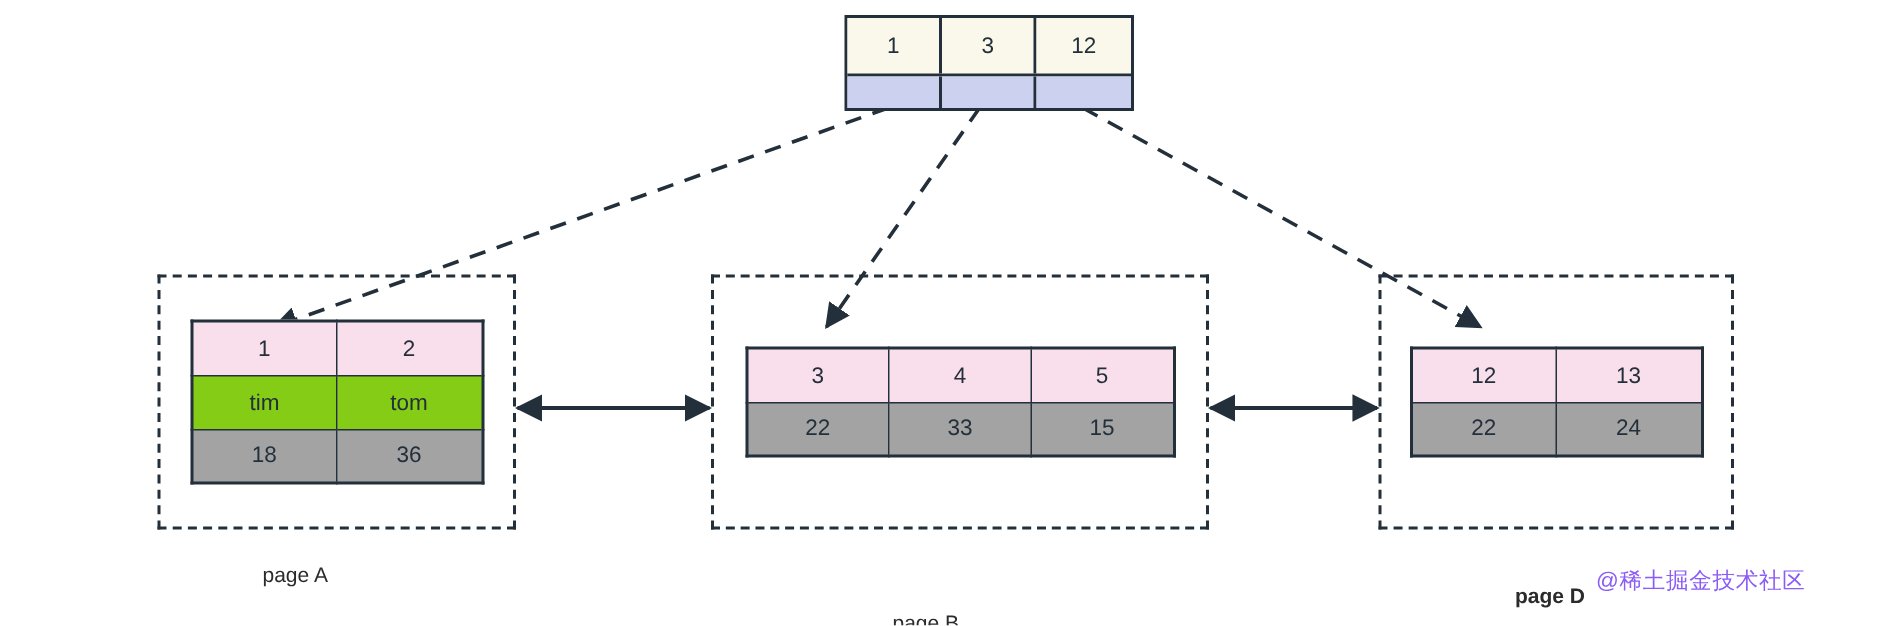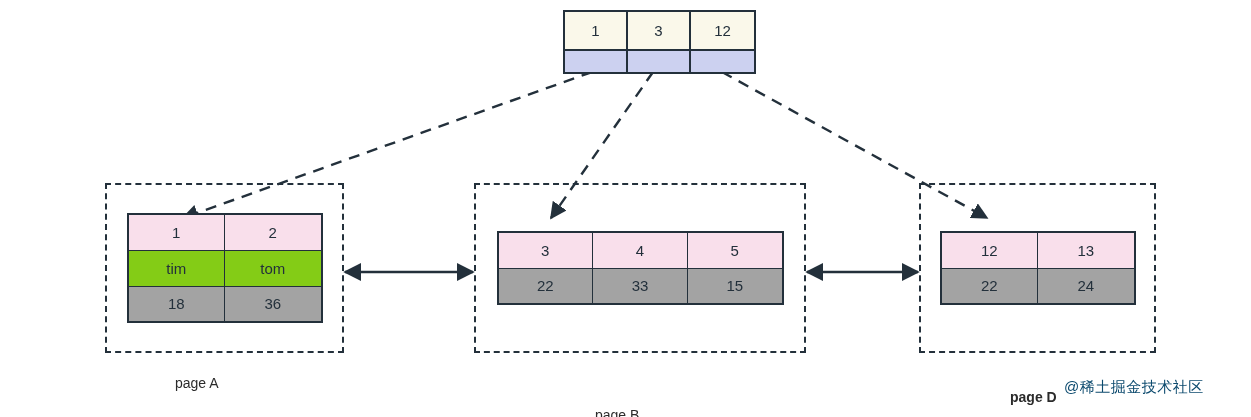--- a/index.html
+++ b/index.html
@@ -110,21 +110,21 @@
   .label-a { left: 175px; top: 375px; }
   .label-b { left: 595px; top: 375px; margin-top: 32px; }
   .label-d { left: 1010px; top: 389px; font-weight: bold; }
 
   
   .watermark {
     position: absolute;
     left: 1064px;
     top: 378px;
     font-size: 15px;
-    color: #0c4a6e;
+    color: #8b5cf6;
     white-space: nowrap;
     letter-spacing: 0.5px;
   }
 </style>
 </head>
 <body>
 
 <div id="canvas">
 
   <svg id="edges" viewBox="0 0 1251 417" xmlns="http://www.w3.org/2000/svg">

